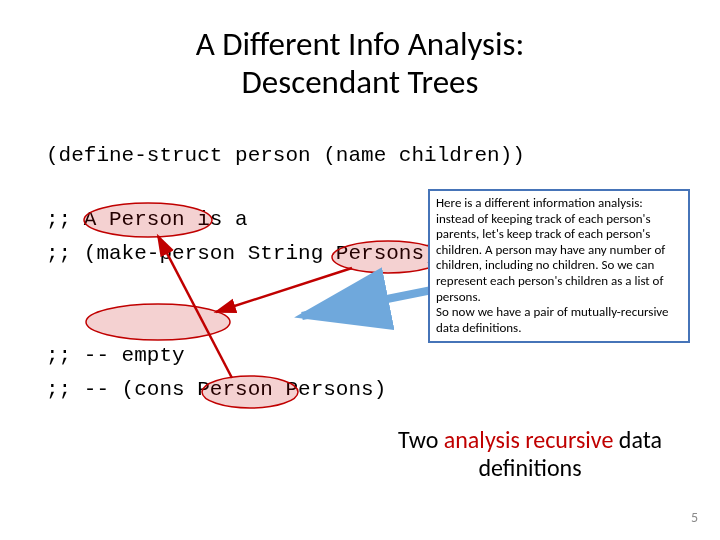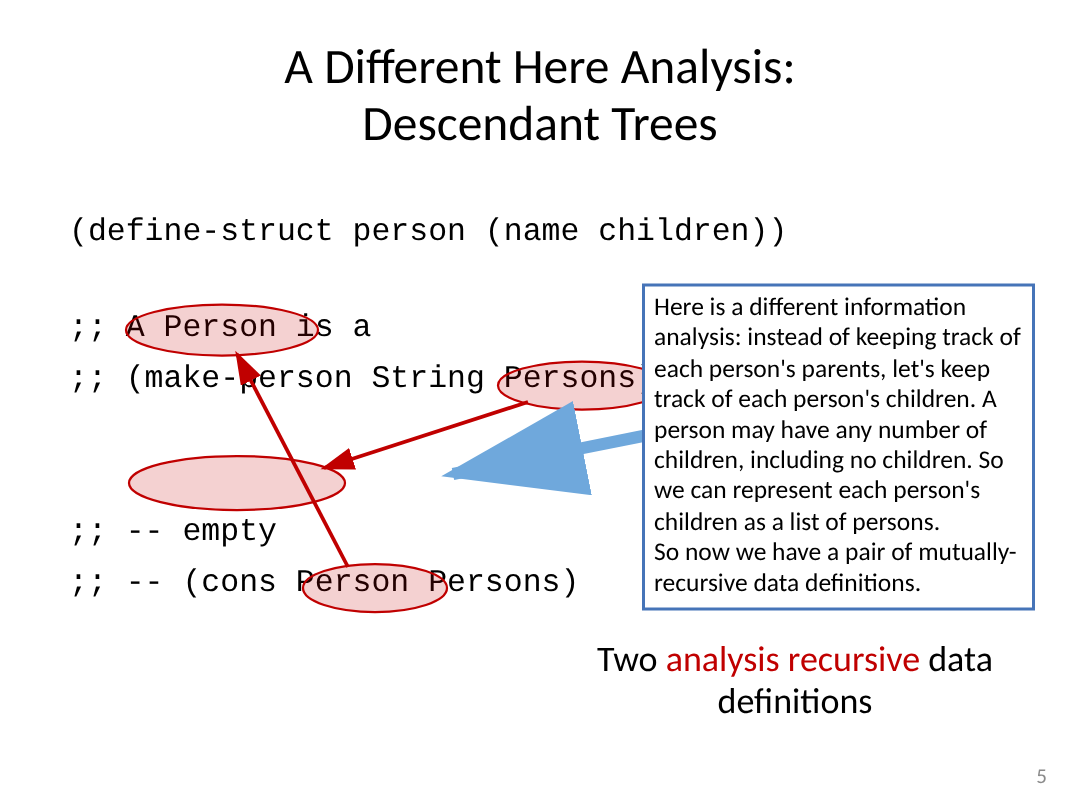--- a/index.html
+++ b/index.html
@@ -44,21 +44,21 @@
   .code5 { top: 344px; }
   .code6 { top: 378px; }
   .calloutBox {
     position: absolute;
     top: 189px;
     left: 428px;
     width: 246px;
     border: 2px solid #4674b8;
     background: #fff;
     font-family: Calibri, Arial, sans-serif;
-    font-size: 17px;
+    font-size: 13px;
     line-height: 1.2;
     color: #000;
     padding: 4px 6px 6px 6px;
   }
   .caption {
     position: absolute;
     top: 426px;
     left: 370px;
     width: 320px;
     text-align: center;
@@ -77,21 +77,21 @@
     color: #8b8b8b;
   }
   svg.anno { position: absolute; left: 0; top: 0; width: 720px; height: 540px; pointer-events: none; }
 </style>
 </head>
 <body>
 
 <div class="slide">
 
   <div class="title">
-    <span>A Different Here Analysis:</span><br>
+    <span>A Different Info Analysis:</span><br>
     <span>Descendant Trees</span>
   </div>
 
   <div class="code code1">(define-struct person (name children))</div>
   <div class="code code2">;; A Person is a</div>
   <div class="code code3">;; (make-person String Persons)</div>
   <div class="code code5">;; -- empty</div>
   <div class="code code6">;; -- (cons Person Persons)</div>
 
   <svg class="anno">

